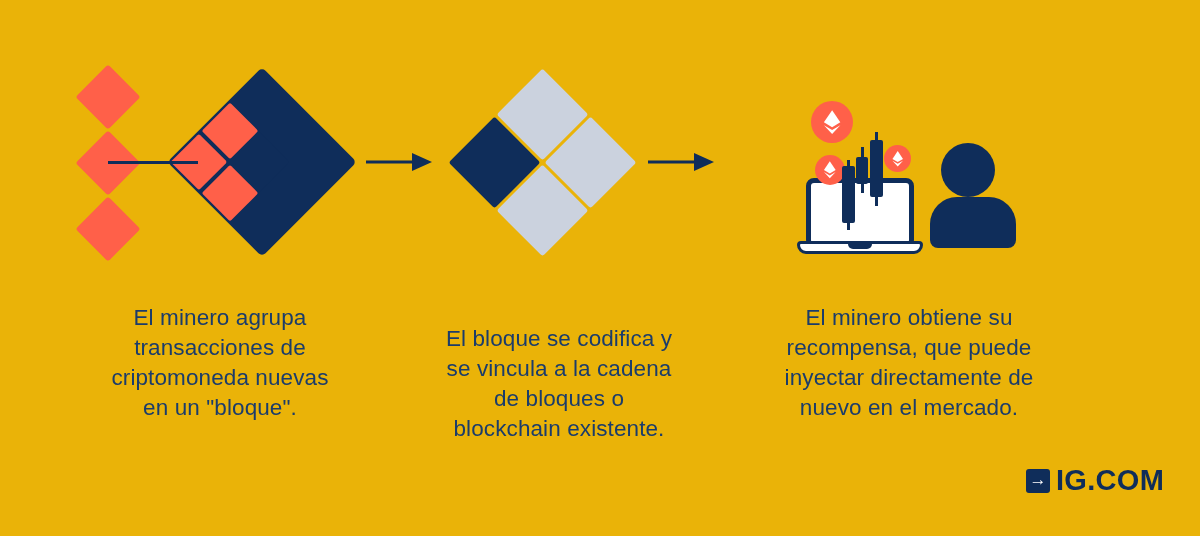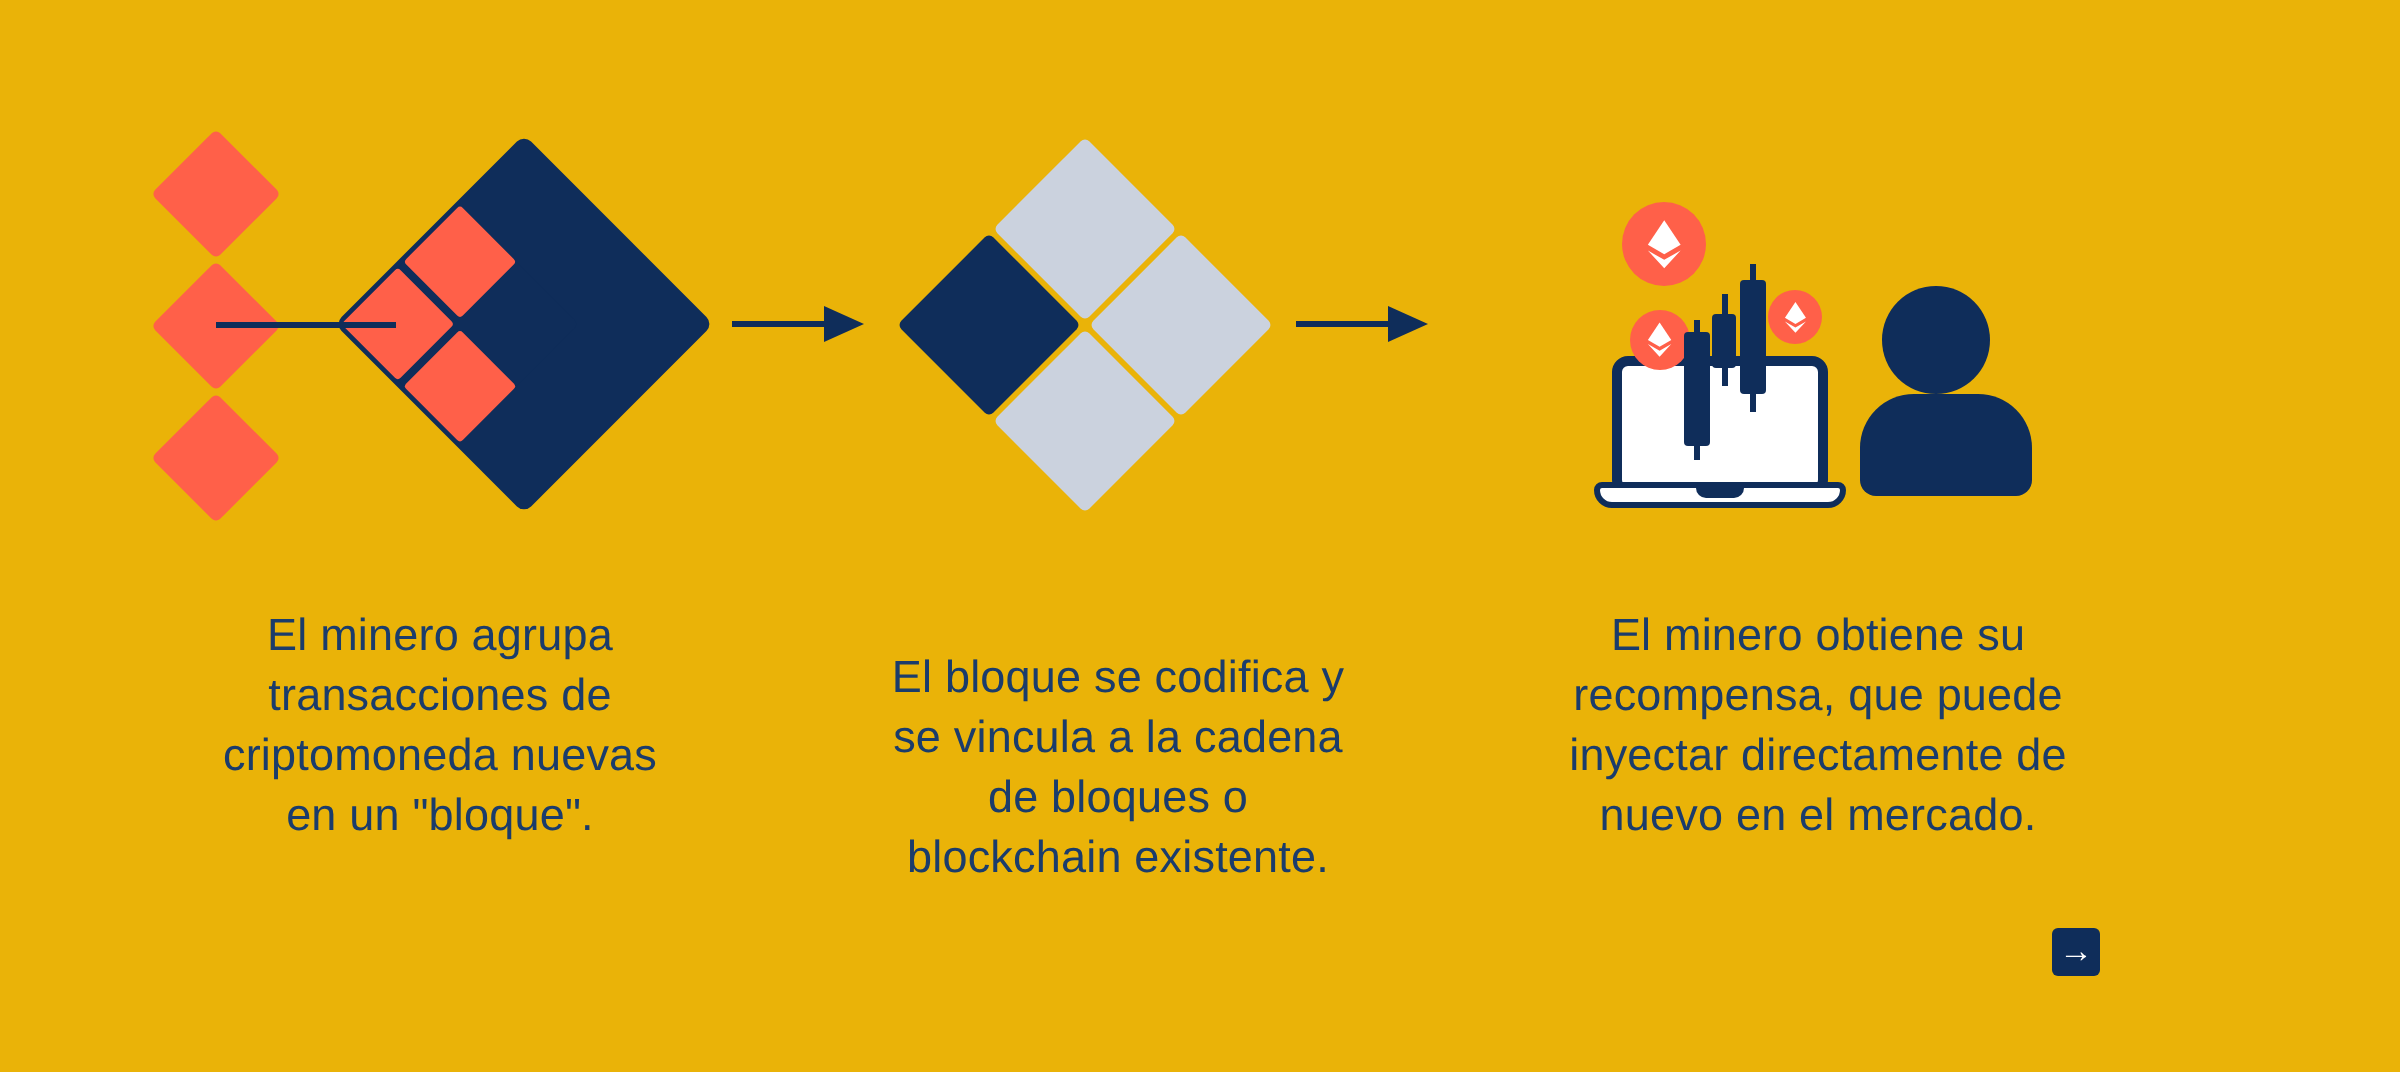--- a/index.html
+++ b/index.html
@@ -156,15 +156,16 @@
 blockchain existente.</div>
   <div class="caption" style="left:760px;width:298px;text-align:center;">El minero obtiene su
 recompensa, que puede
 inyectar directamente de
 nuevo en el mercado.</div>
 
   <div class="brand">
     <div class="brand-box">
         <span>→</span>
       </div>
+    <div class="brand-text">IG.COM</div>
   </div>
 
 </div>
 
 </body></html>

